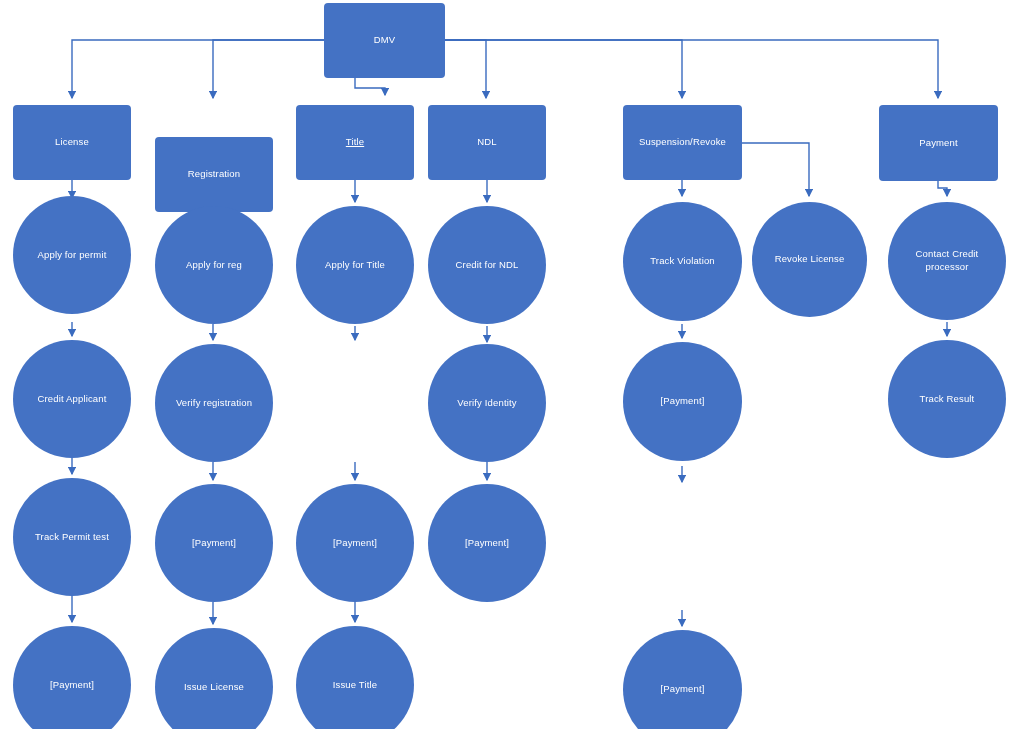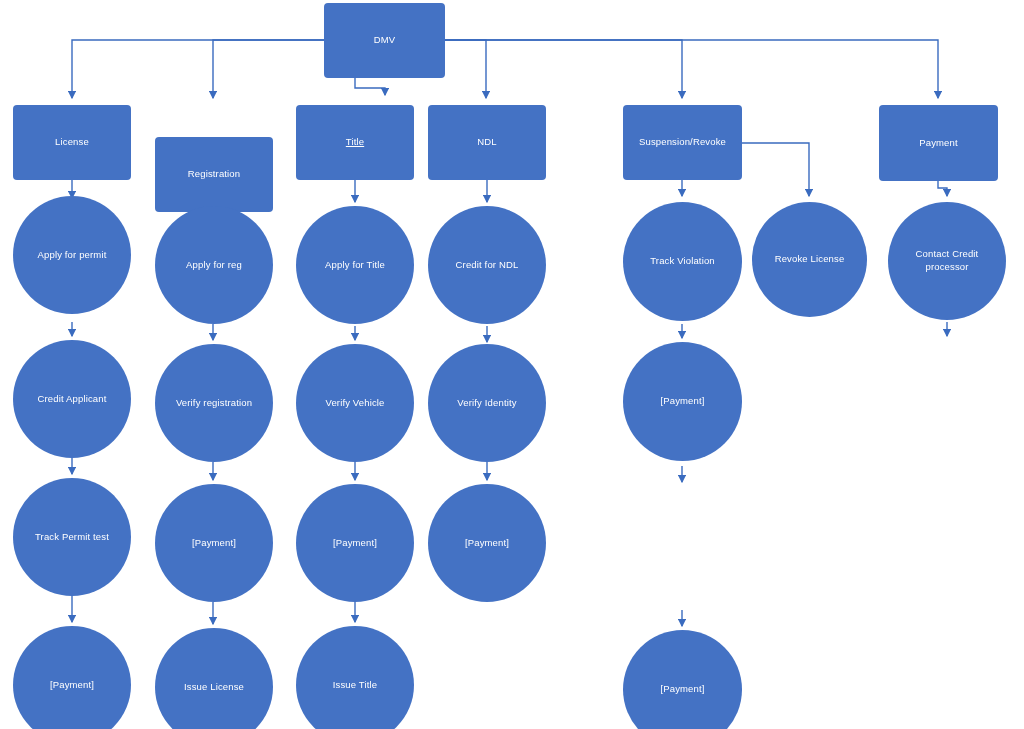--- a/index.html
+++ b/index.html
@@ -151,23 +151,20 @@
   <div class="node circle" style="left:155px; top:484px; width:118px; height:118px;">
     <span class="label">[Payment]</span>
   </div>
   <div class="node circle" style="left:155px; top:628px; width:118px; height:118px;">
     <span class="label">Issue License</span>
   </div>
 
   <div class="node circle" style="left:296px; top:206px; width:118px; height:118px;">
     <span class="label">Apply for Title</span>
   </div>
-  <div class="node circle" style="left:296px; top:344px; width:118px; height:118px;">
-    <span class="label">Verify Vehicle</span>
-  </div>
   <div class="node circle" style="left:296px; top:484px; width:118px; height:118px;">
     <span class="label">[Payment]</span>
   </div>
   <div class="node circle" style="left:296px; top:626px; width:118px; height:118px;">
     <span class="label">Issue Title</span>
   </div>
 
   <div class="node circle" style="left:428px; top:206px; width:118px; height:118px;">
     <span class="label">Credit for NDL</span>
   </div>
@@ -189,14 +186,17 @@
   </div>
 
   <div class="node circle" style="left:752px; top:202px; width:115px; height:115px;justify-content:center;">
     <span class="label">Revoke License</span>
   </div>
 
   <div class="node circle" style="left:888px; top:202px; width:118px; height:118px;">
     <span class="label">Contact Credit
 processor</span>
   </div>
+  <div class="node circle" style="left:888px; top:340px; width:118px; height:118px;">
+    <span class="label">Track Result</span>
+  </div>
 
 </div>
 
 </body></html>

